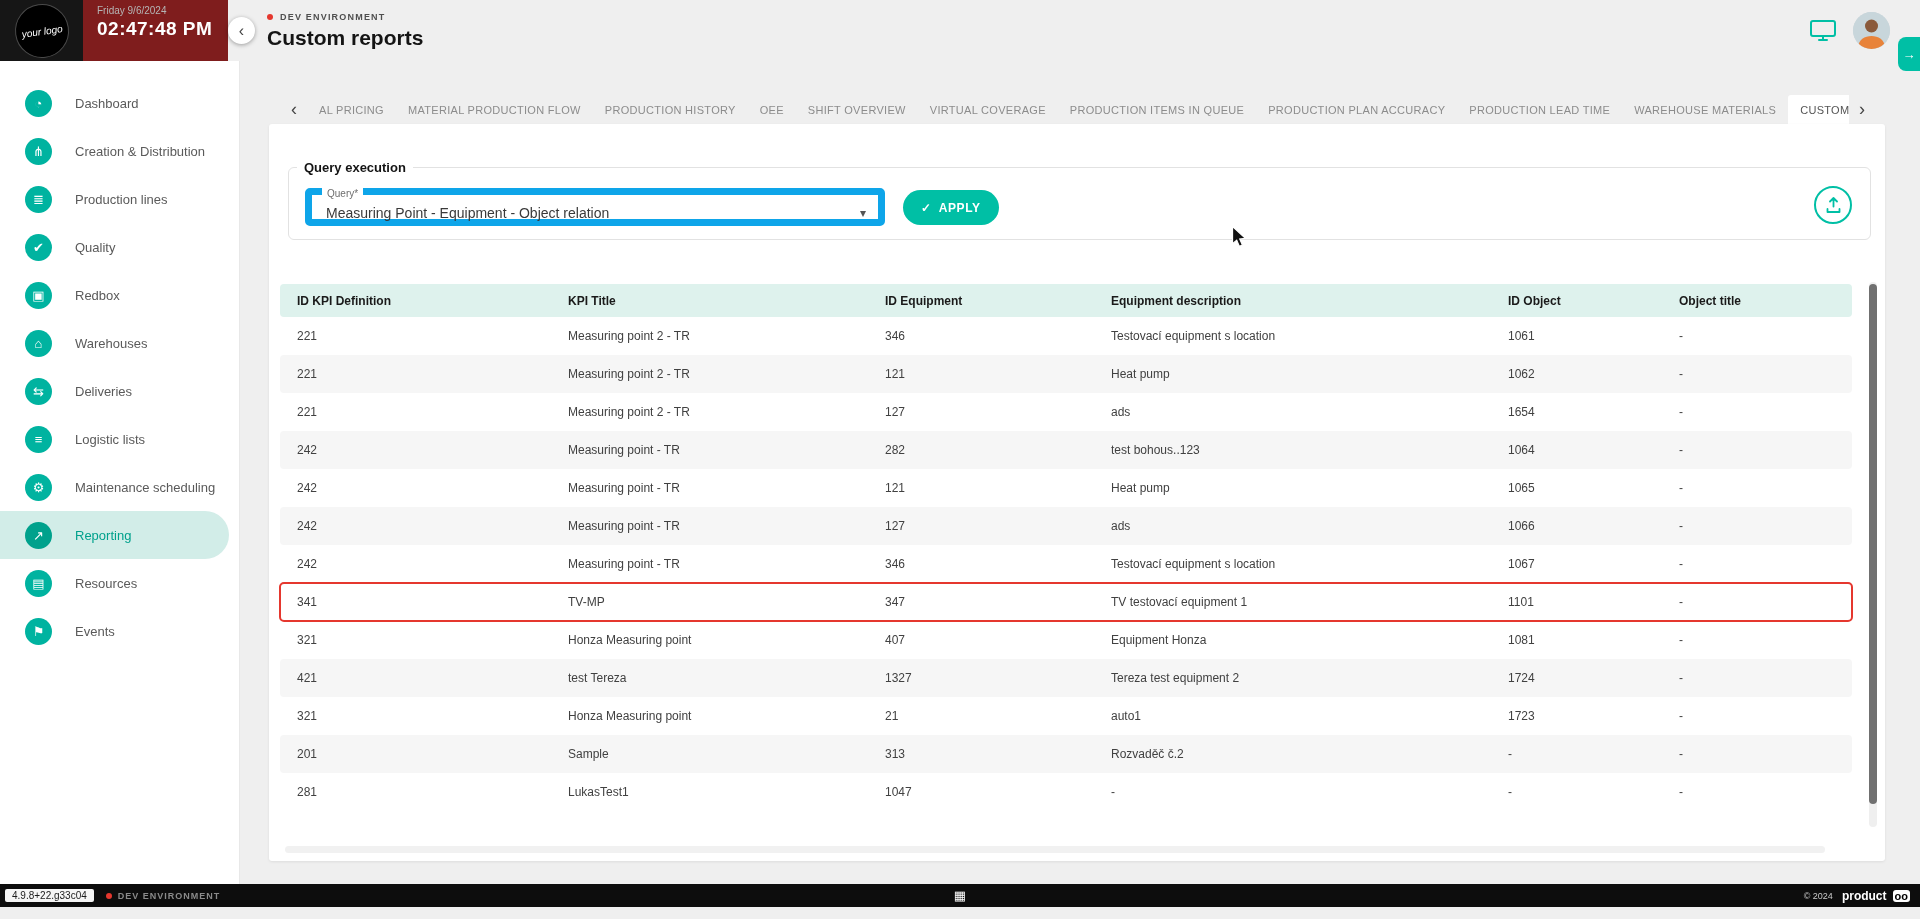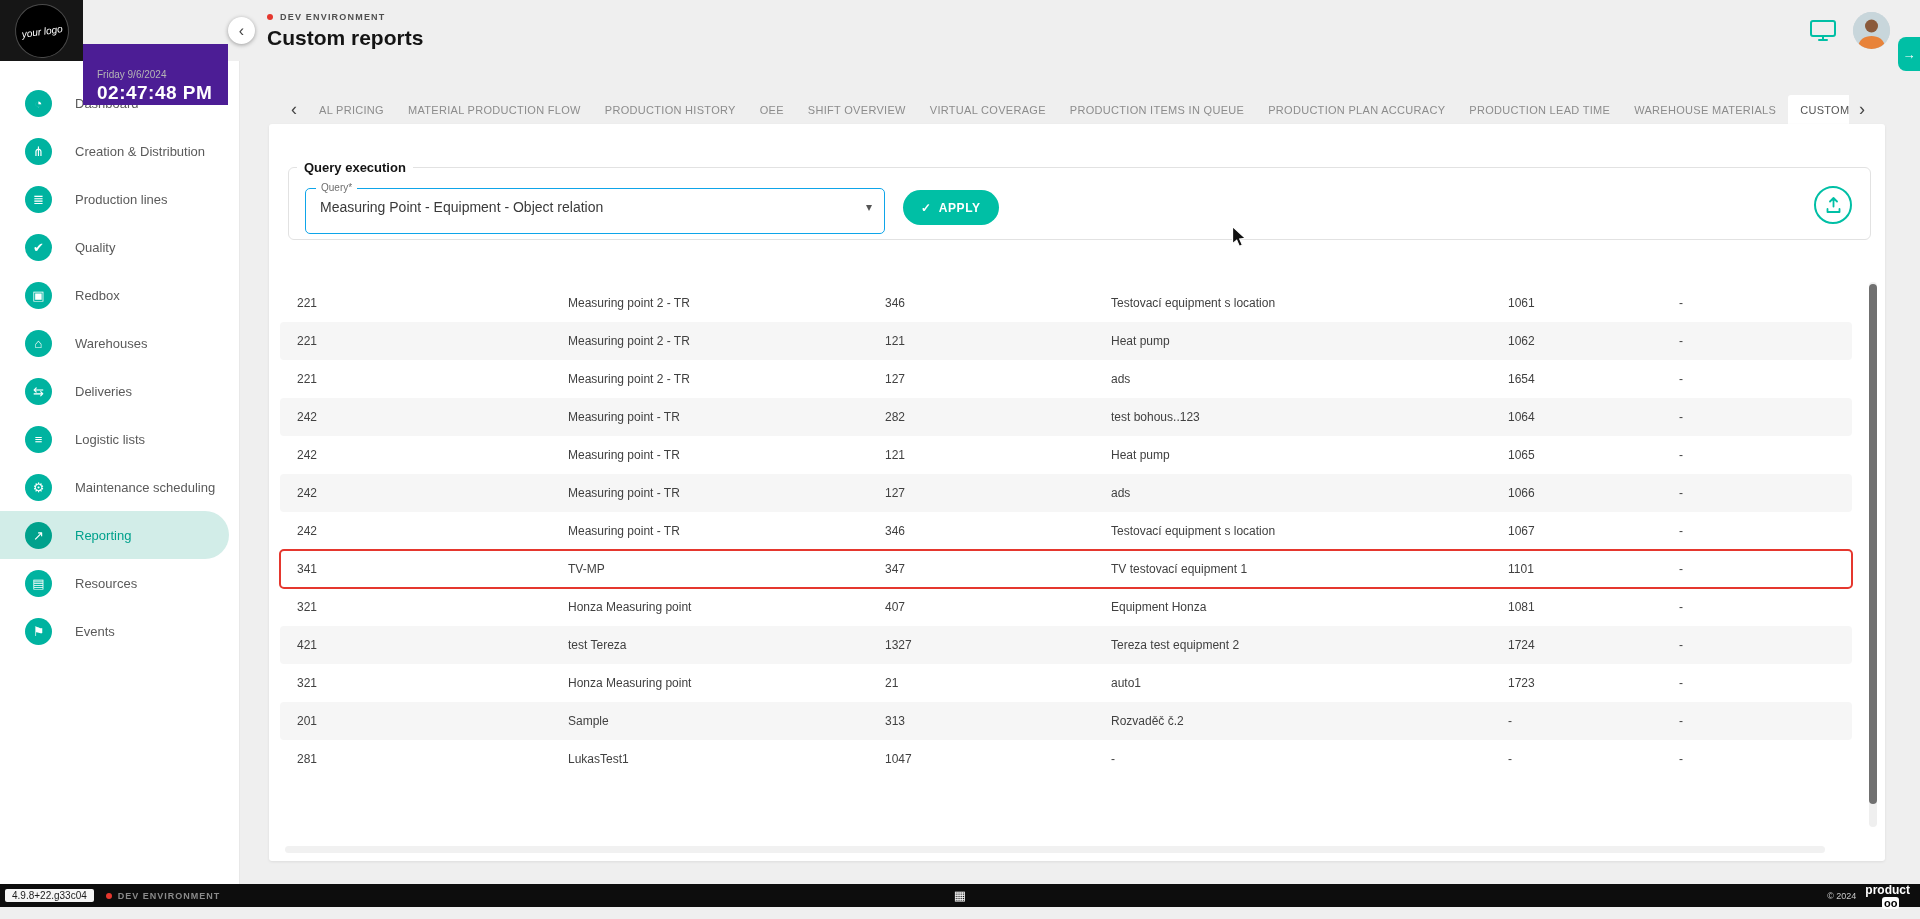--- a/index.html
+++ b/index.html
@@ -3,21 +3,21 @@
 <meta charset="utf-8">
 <style>
   * { margin:0; padding:0; box-sizing:border-box; }
   html,body { width:1920px; height:919px; overflow:hidden; }
   body { position:relative; background:#efefef; font-family:"Liberation Sans", sans-serif; }
 
   
   .topbar { position:absolute; left:0; top:0; width:1920px; height:61px; background:#efefef; z-index:4; }
   .logo-block { position:absolute; left:0; top:0; width:83px; height:61px; background:#161616; display:flex; align-items:center; justify-content:center; }
   .logo-circle { width:54px; height:54px; border-radius:50%; background:#000; border:1.5px solid #4a4a4a; color:#fff; display:flex; align-items:center; justify-content:center; font-size:10px; font-style:italic; transform:rotate(-8deg); text-align:center; }
-  .clock-block { position:absolute; left:83px; top:0; width:145px; height:61px; background:#4c1d95; padding:25px 0 0 14px;margin-top:44px; }
+  .clock-block { position:absolute; left:83px; top:0; width:145px; height:61px; background:#7f1d1d; padding:5px 0 0 14px; }
   .clock-date { font-size:10px; color:#b5b5b5; }
   .clock-time { font-size:19px; font-weight:700; color:#fff; margin-top:2px; letter-spacing:0.5px; }
   .collapse-btn { position:absolute; left:228px; top:17px; width:27px; height:27px; border-radius:50%; background:#fff; box-shadow:0 1px 4px rgba(0,0,0,.35); display:flex; align-items:center; justify-content:center; font-size:16px; color:#444; z-index:6; cursor:pointer; }
   .env-row { position:absolute; left:267px; top:12px; display:flex; align-items:center; gap:7px; }
   .dot { width:6px; height:6px; border-radius:50%; display:inline-block; }
   .dot.red { background:#e5372e; }
   .env-label { font-size:9px; font-weight:700; color:#4f4f4f; letter-spacing:1.2px; }
   .page-title { position:absolute; left:267px; top:26px; font-size:21px; font-weight:700; color:#141414; }
   .kiosk-btn { position:absolute; left:1808px; top:18px; width:30px; height:26px; color:#00bfa5; display:flex; align-items:center; justify-content:center; cursor:pointer; }
   .avatar { position:absolute; left:1853px; top:12px; width:37px; height:37px; border-radius:50%; overflow:hidden; background:#cfd8dc; cursor:pointer; }
@@ -39,21 +39,21 @@
   .tabs { flex:1; display:flex; justify-content:space-between; align-items:stretch; overflow:hidden; }
   .tab { display:flex; align-items:center; padding:0 12px; cursor:pointer; white-space:nowrap; }
   .tab-label { font-size:11px; color:#8c8c8c; letter-spacing:0.3px; }
   .tab.active { background:#fff; border-radius:3px 3px 0 0; }
   .tab.active .tab-label { color:#555; }
 
   .card { position:absolute; left:29px; top:63px; width:1616px; height:737px; background:#fff; border-radius:3px; box-shadow:0 1px 3px rgba(0,0,0,.08); }
 
   .query-fieldset { margin:36px 14px 0 19px; height:80px; border:1px solid #e2e2e2; border-radius:6px; position:relative; }
   .query-fieldset legend { font-size:13px; font-weight:700; color:#141414; padding:0 7px; margin-left:8px; }
-  .select { position:absolute; left:16px; top:13px; width:580px; height:46px; border:1px solid #0ea5e9; border-radius:5px; background:#fff; cursor:pointer; }
+  .select { position:absolute; left:16px; top:13px; width:580px; height:38px; border:7px solid #0ea5e9; border-radius:5px; background:#fff; cursor:pointer; }
   .select-label { position:absolute; top:-7px; left:10px; font-size:10px; color:#6e6e6e; background:#fff; padding:0 5px; }
   .select-value { line-height:36px; padding-left:14px; font-size:14px; color:#3a3a3a; }
   .select-caret { position:absolute; right:12px; top:0; line-height:36px; color:#555; font-size:12px; }
   .apply-btn { position:absolute; left:614px; top:15px; height:35px; border:none; border-radius:18px; background:#00bfa5; color:#fff; font-size:12px; font-weight:700; letter-spacing:0.6px; display:flex; align-items:center; gap:7px; padding:0 18px; cursor:pointer; font-family:inherit; }
   .export-btn { position:absolute; right:18px; top:11px; width:38px; height:38px; border-radius:50%; border:2px solid #00bfa5; background:#fff; color:#00bfa5; display:flex; align-items:center; justify-content:center; cursor:pointer; }
 
   .table { margin:44px 0 0 11px; width:1572px; }
   .thead, .trow { display:grid; grid-template-columns:271px 317px 226px 397px 171px 1fr; align-items:center; border-radius:4px; }
   .thead { height:33px; background:#def2ed; font-size:12px; font-weight:700; color:#1a1a1a; }
   .thead span, .cell { padding-left:17px; overflow:hidden; white-space:nowrap; text-overflow:ellipsis; }
@@ -65,21 +65,21 @@
   .vscroll-thumb { position:absolute; right:8px; top:160px; width:8px; height:520px; background:#707070; border-radius:4px; cursor:pointer; }
   .hscroll { position:absolute; left:16px; right:60px; bottom:8px; height:7px; background:#f1f1f1; border-radius:4px; cursor:pointer; }
 
   
   .footer { position:absolute; left:0; bottom:12px; width:1920px; height:23px; background:#0d0d0d; display:flex; align-items:center; z-index:8; }
   .version-badge { margin-left:5px; background:#f5f5f5; color:#1a1a1a; font-size:10px; padding:1px 7px; border-radius:2px; }
   .footer-env { display:flex; align-items:center; gap:6px; margin-left:12px; font-size:9px; font-weight:700; color:#8a8a8a; letter-spacing:1px; }
   .footer-grid { position:absolute; left:50%; transform:translateX(-50%); color:#fff; font-size:13px; cursor:pointer; }
   .footer-right { margin-left:auto; margin-right:10px; display:flex; align-items:center; gap:9px; }
   .copyright { font-size:9px; color:#c9c9c9; }
-  .brand { font-size:12px; font-weight:700; color:#fff; display:flex; align-items:center;flex-direction:column; }
+  .brand { font-size:12px; font-weight:700; color:#fff; display:flex; align-items:center; }
   .brand-badge { background:#fff; color:#000; border-radius:3px; padding:0 2px; margin-left:6px; font-size:11px; }
 
   .cursor { position:absolute; left:1230px; top:226px; z-index:99; pointer-events:none; }
 </style>
 </head>
 <body>
 
 <header class="topbar">
   <div class="logo-block">
     <div class="logo-circle">
@@ -228,20 +228,28 @@
         <span>APPLY</span>
       </button>
       <div class="export-btn">
         <svg width="17" height="17" viewBox="0 0 17 17" fill="none">
           <path d="M8.5 1.5 v8 M5 4.5 l3.5 -3.5 3.5 3.5 M2.5 12 v3 h12 v-3" stroke="#00bfa5" stroke-width="1.8" stroke-linecap="round" stroke-linejoin="round"></path>
         </svg>
       </div>
     </fieldset>
 
     <div class="table">
+      <div class="thead">
+        <span>ID KPI Definition</span>
+        <span>KPI Title</span>
+        <span>ID Equipment</span>
+        <span>Equipment description</span>
+        <span>ID Object</span>
+        <span>Object title</span>
+      </div>
       <div class="tbody">
           <div class="trow">
       <span class="cell">221</span>
       <span class="cell">Measuring point 2 - TR</span>
       <span class="cell">346</span>
       <span class="cell">Testovací equipment s location</span>
       <span class="cell">1061</span>
       <span class="cell">-</span>
     </div>
           <div class="trow">

